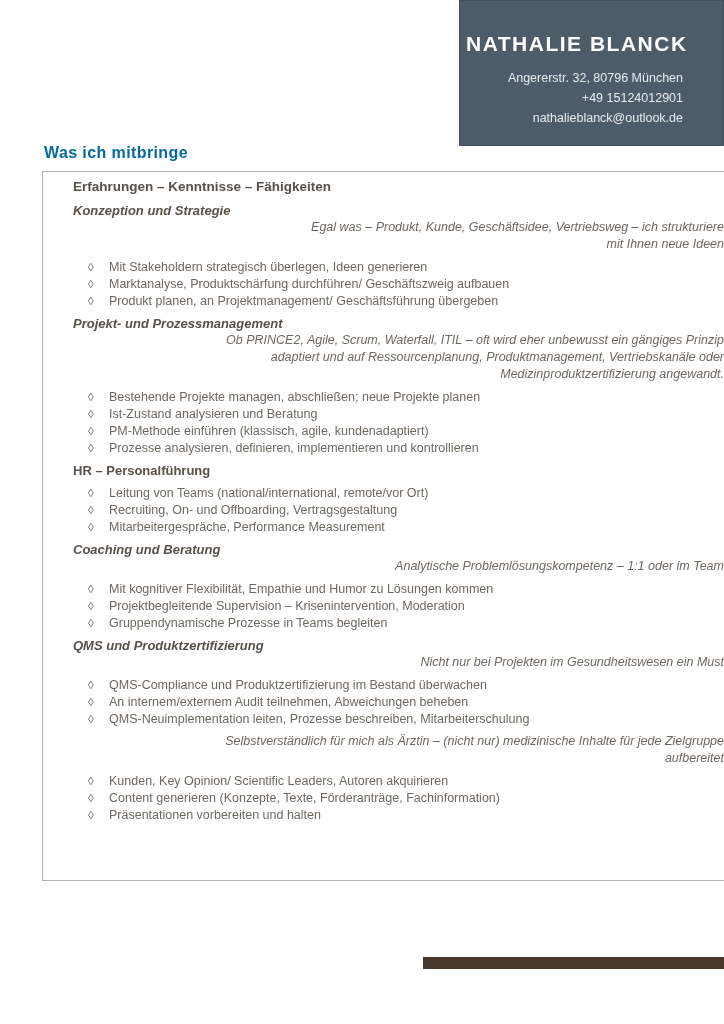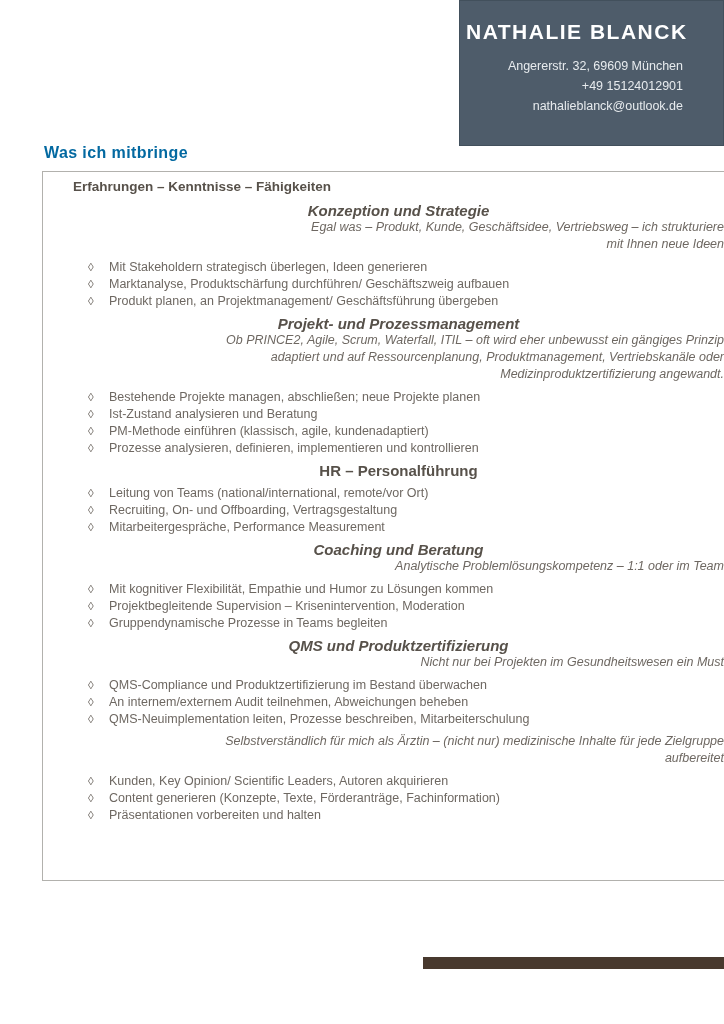--- a/index.html
+++ b/index.html
@@ -9,21 +9,21 @@
     background:#ffffff;
     font-family:"Liberation Sans", sans-serif;
     overflow:hidden;
   }
   
   .header-card{
     position:absolute;left:459px;top:0;width:265px;height:146px;
     background:#4e5c6a;
     border:1px solid #42505c;
     box-sizing:border-box;
-    padding:20px 40px 0 6px;
+    padding:32px 40px 0 6px;
   }
   .header-name{
     color:#ffffff;font-size:21px;font-weight:bold;
     letter-spacing:1.5px;line-height:22px;white-space:nowrap;
   }
   .header-contact{
     margin-top:13px;text-align:right;
     color:#e7ebee;font-size:12.5px;line-height:20px;
   }
   
@@ -39,22 +39,22 @@
     padding:6px 14px 4px 30px;
     color:#6e6862;font-size:12.5px;line-height:17px;
     overflow:hidden;
   }
   .box-title{
     font-size:13.5px;font-weight:bold;color:#57514a;
     line-height:18px;margin:0 0 6px 0;
   }
   .sec{margin-top:5px;}
   .sec-title{
-    font-size:15px;font-weight:bold;font-style:italic;
-    color:#57514a;line-height:17px;margin:0;text-align:center;
+    font-size:13px;font-weight:bold;font-style:italic;
+    color:#57514a;line-height:17px;margin:0;
   }
   .sec-title.noitalic{font-style:normal;}
   .lead{
     font-style:italic;margin:0;white-space:pre-line;
     color:#6e6862;
     text-align:right;
   }
   .bullets{list-style:none;margin:6px 0 0 0;padding:0;}
   .bullets li{position:relative;padding-left:36px;line-height:17px;}
   .dia{position:absolute;left:15px;top:0;font-size:11.5px;color:#6e6862;}
@@ -65,21 +65,21 @@
   }
 </style>
 </head>
 <body>
 
 <div class="page">
 
   <div class="header-card">
     <div class="header-name">NATHALIE BLANCK</div>
     <div class="header-contact">
-      <div>Angererstr. 32, 69609 München</div>
+      <div>Angererstr. 32, 80796 München</div>
       <div>+49 15124012901</div>
       <div>nathalieblanck@outlook.de</div>
     </div>
   </div>
 
   <div class="page-title">Was ich mitbringe</div>
 
   <div class="content-box">
     <h2 class="box-title">Erfahrungen – Kenntnisse – Fähigkeiten</h2>
 

